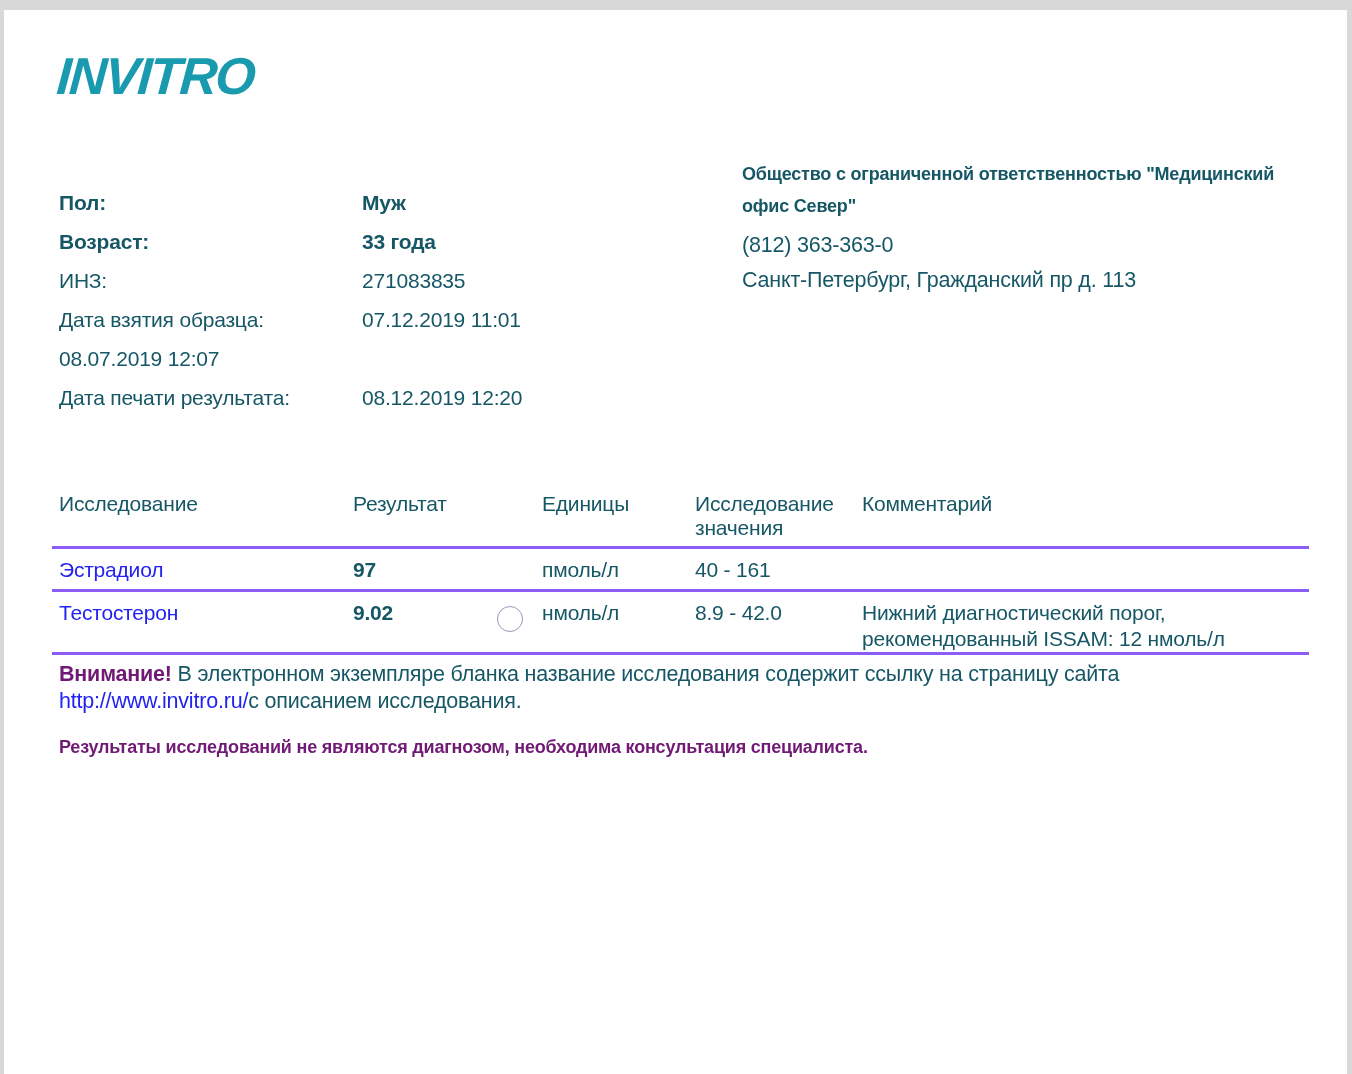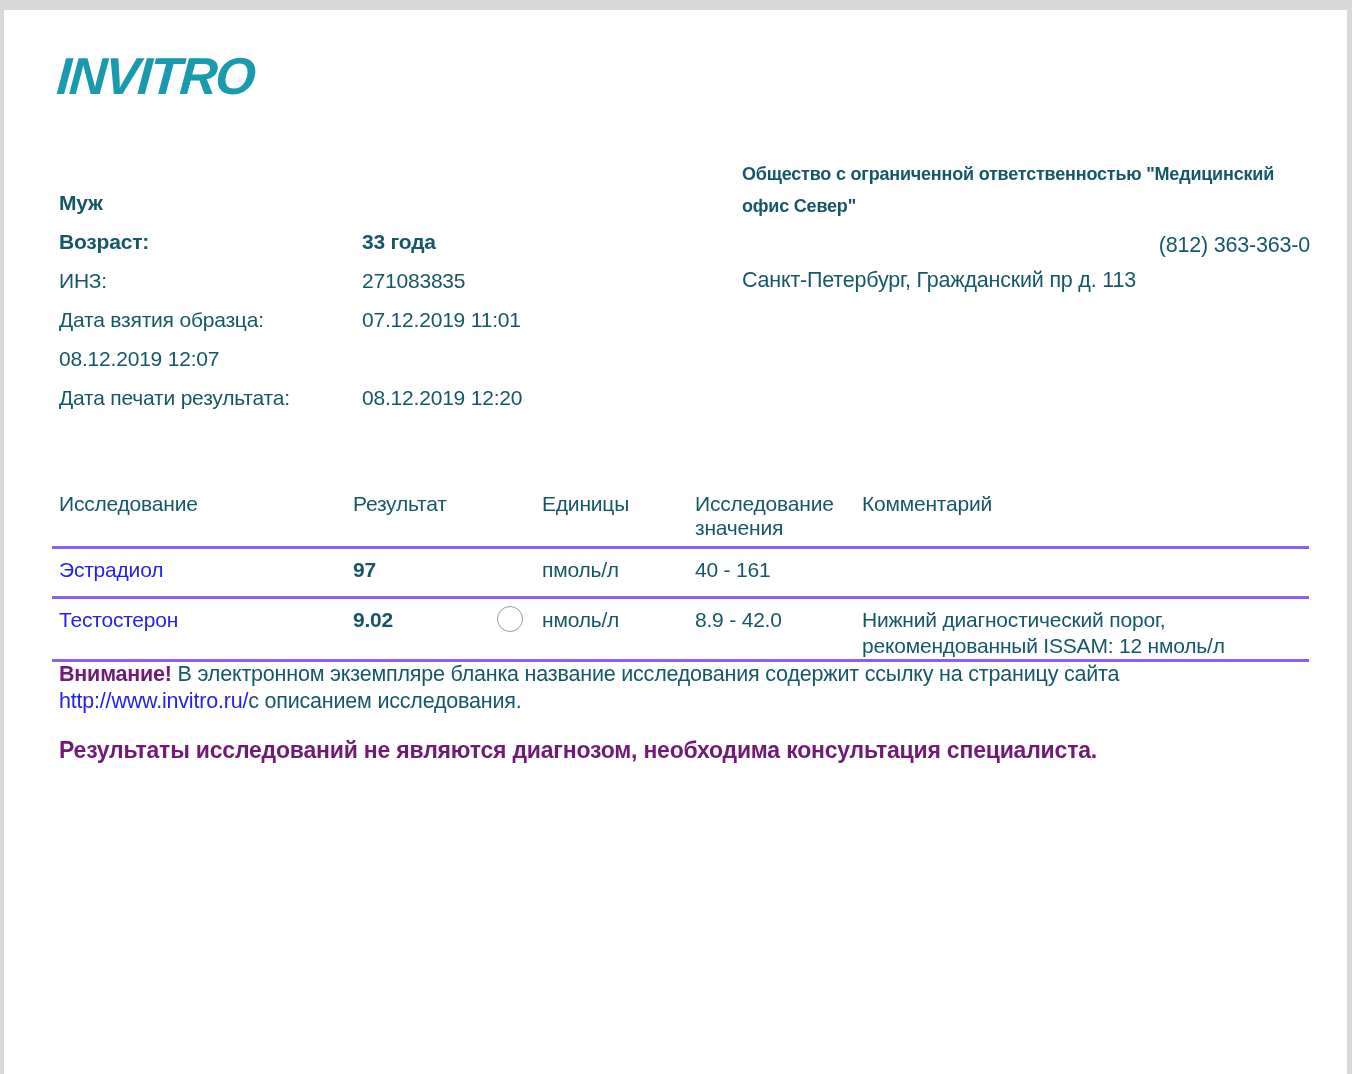--- a/index.html
+++ b/index.html
@@ -24,82 +24,83 @@
     color:#1a9aaf;
     transform:skewX(-4deg);
   }
   
   .patient { position:absolute; left:55px; top:181px; font-size:21px; }
   .p-row { display:grid; grid-template-columns:303px auto; height:39px; align-items:start; }
   .p-row.b { font-weight:bold; }
   
   .org { position:absolute; left:738px; top:148px; width:568px; font-size:21.5px; }
   .org-name { font-weight:bold; font-size:18px; line-height:32px; }
-  .org-phone { margin-top:6px; line-height:35px;text-align:right; }
+  .org-phone { margin-top:6px; line-height:35px; }
   .org-address { line-height:35px; }
   
   .rtable { position:absolute; left:48px; top:476px; width:1257px; font-size:21px; }
   .t-row {
     display:grid;
     grid-template-columns:301px 189px 153px 167px auto;
     border-bottom:3px solid #8b5cf6;
   }
   .t-row > div:first-child { padding-left:7px; }
   .t-head { height:63px; }
   .t-head > div { padding-top:6px; line-height:24px; }
   .t-body-row > div { padding-top:8px; line-height:26px; }
-  .t-body-row:nth-child(1) { height:50px; }
+  .t-body-row:nth-child(1) { height:43px; }
   .t-body-row:nth-child(2) { min-height:61px; }
   .cell-study { color:#2222f2; }
   .cell-result { font-weight:bold; }
   .cell-comment { padding-right:4px; }
   .circle-icon {
     position:absolute;
     left:445px; top:120px;
     width:26px; height:26px;
     border:1.5px solid #9d96b8;
     border-radius:50%;
     background:transparent;
   }
   
   .notice1 { position:absolute; left:55px; top:651px; font-size:21.5px; line-height:27px; }
   .orange { color:#701a75;font-weight:bold; }
   .link { color:#2222f2; text-decoration:none; cursor:pointer; }
-  .notice2 { position:absolute; left:55px; top:727px; font-size:23px; }
+  .notice2 { position:absolute; left:55px; top:727px; font-size:18px; }
 </style>
 </head>
 <body>
 
 <div class="page">
 
   <div class="logo">INVITRO</div>
 
   <div class="patient" id="patient-rows">
     <div class="p-row b">
+      <div class="p-label">Пол:</div>
       <div class="p-value">Муж</div>
     </div>
 
     <div class="p-row b">
       <div class="p-label">Возраст:</div>
       <div class="p-value">33 года</div>
     </div>
 
     <div class="p-row">
       <div class="p-label">ИНЗ:</div>
       <div class="p-value">271083835</div>
     </div>
 
     <div class="p-row">
       <div class="p-label">Дата взятия образца:</div>
       <div class="p-value">07.12.2019 11:01</div>
     </div>
 
 
     <div class="p-row">
-      <div class="p-value">08.12.2019 12:07</div>
+      <div class="p-value">08.07.2019 12:07</div>
     </div>
 
     <div class="p-row">
       <div class="p-label">Дата печати результата:</div>
       <div class="p-value">08.12.2019 12:20</div>
     </div>
   </div>
 
   <div class="org">
     <div class="org-name">Общество с ограниченной ответственностью "Медицинский офис Север"</div>

